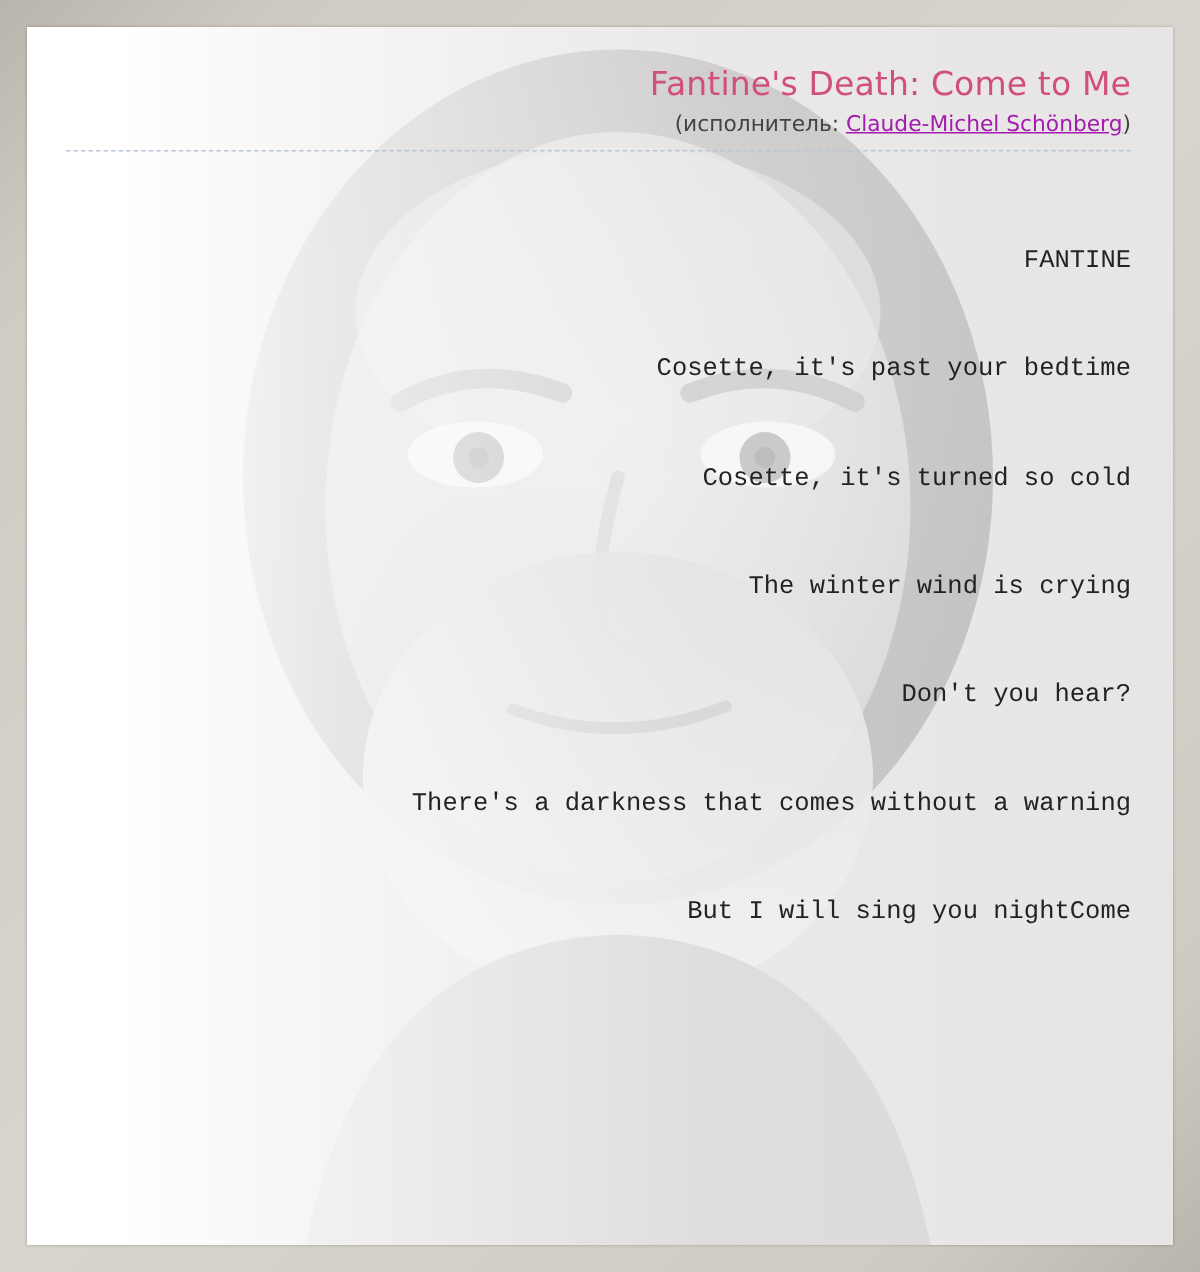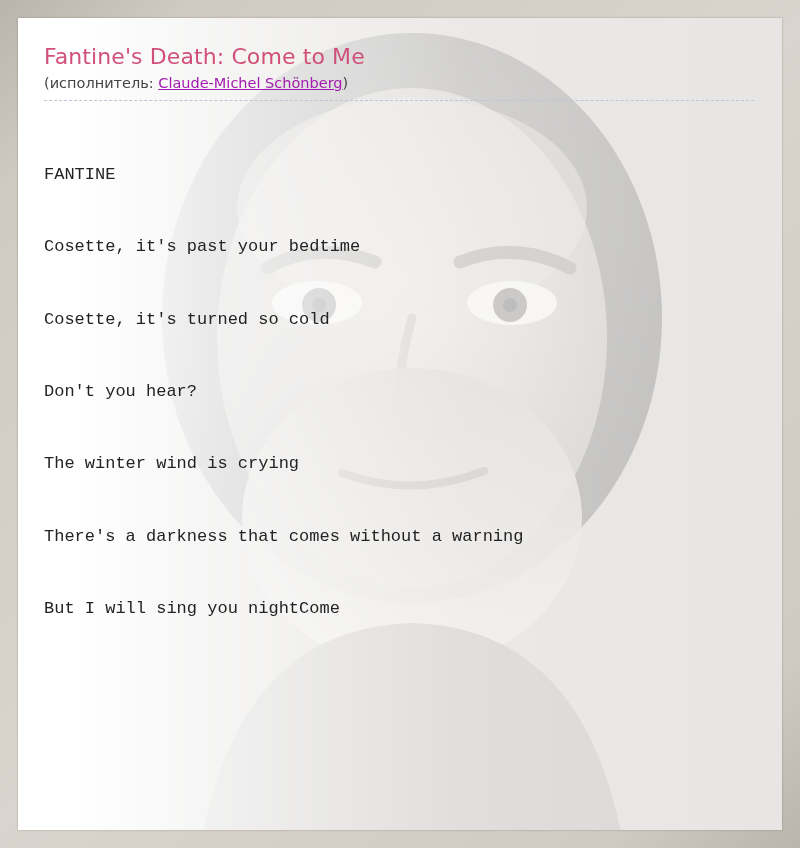--- a/index.html
+++ b/index.html
@@ -14,20 +14,21 @@
     overflow: hidden;
   }
   .page {
     position: relative;
     width: 800px;
     height: 848px;
     box-sizing: border-box;
     padding: 18px 18px 18px 18px;
     background:
       linear-gradient(135deg, #b9b4ac 0%, #cfcac2 12%, #d9d5ce 50%, #cfcac2 88%, #b9b4ac 100%);
+    text-align: right;
   }
   .sheet {
     position: relative;
     width: 100%;
     height: 100%;
     box-sizing: border-box;
     background: #ffffff;
     overflow: hidden;
     box-shadow: 0 0 2px rgba(0,0,0,0.25);
   }
@@ -134,22 +135,22 @@
     </svg>
 
     <div class="content">
       <h1 class="song-title">Fantine's Death: Come to Me</h1>
       <div class="performer-line"><span>(исполнитель: </span><a class="performer-link">Claude-Michel Schönberg</a><span>)</span></div>
 
       <div class="lyrics">
         <div class="lyric-line">FANTINE</div>
         <div class="lyric-line">Cosette, it's past your bedtime</div>
         <div class="lyric-line">Cosette, it's turned so cold</div>
+        <div class="lyric-line">The winter wind is crying</div>
         <div class="lyric-line">Don't you hear?</div>
-        <div class="lyric-line">The winter wind is crying</div>
         <div class="lyric-line">There's a darkness that comes without a warning</div>
         <div class="lyric-line">But I will sing you nightCome</div>
         
         
         
         
         
         
         
         

